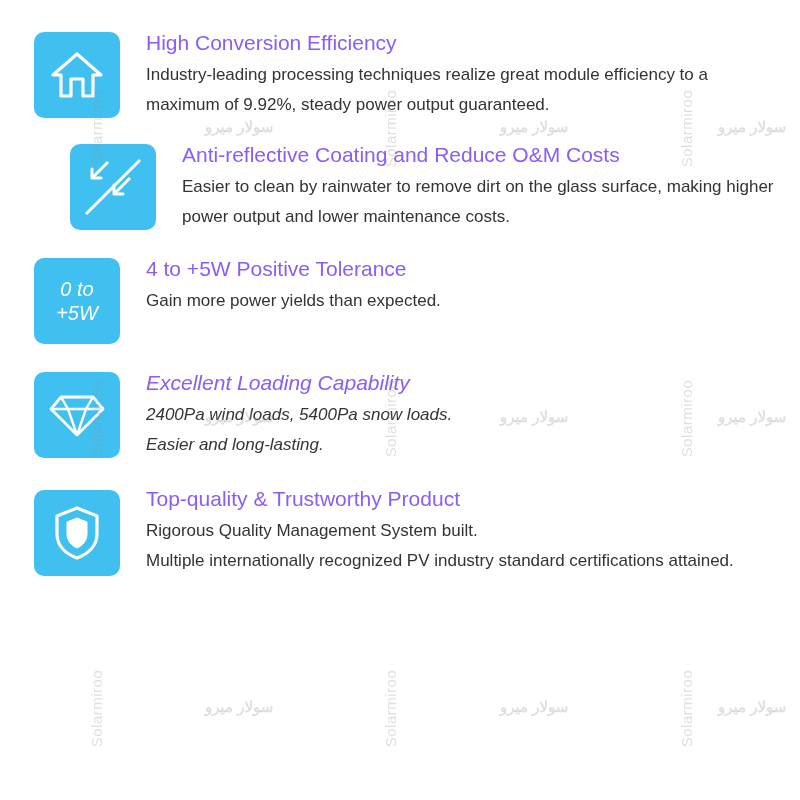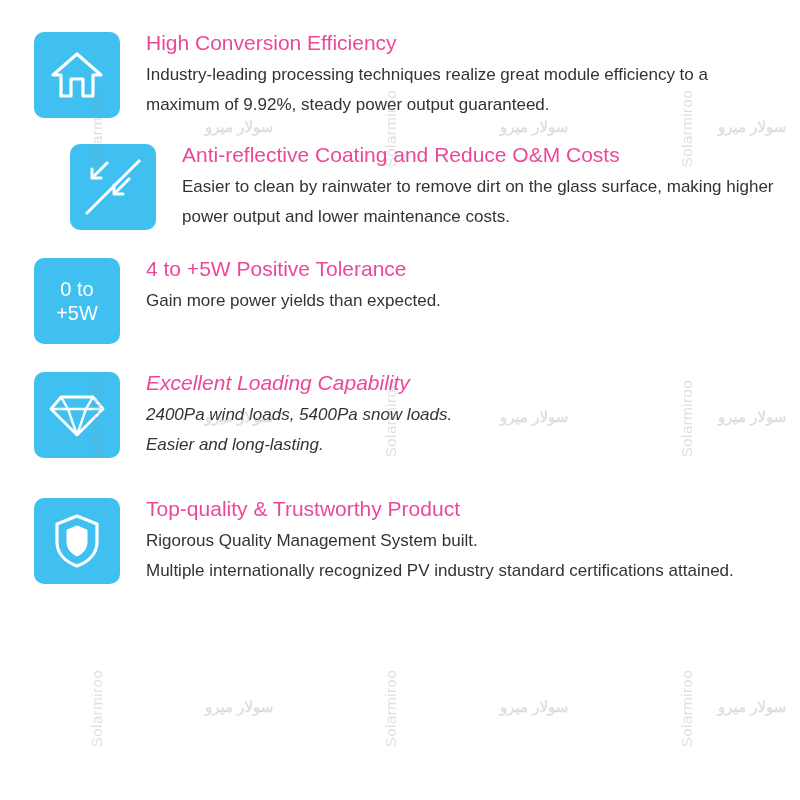--- a/index.html
+++ b/index.html
@@ -69,43 +69,44 @@
   }
   .feature .text {
     flex: 1 1 auto;
     padding-top: 0px;
   }
   .feature h3 {
     margin: 0 0 2px 0;
     font-weight: 400;
     font-size: 21px;
     line-height: 30px;
-    color: #ec4899;
+    color: #8b5cf6;
   }
   .feature p {
     margin: 0;
     font-size: 17px;
     line-height: 30px;
     color: #333333;
     max-width: 610px;
   }
 
   
   #row-1 { margin-top: 6px; }
   #row-2 { margin-top: 20px; margin-left: 36px; }
   #row-3 { margin-top: 22px; }
   #row-4 { margin-top: 24px; font-style: italic; }
-  #row-5 { margin-top: 34px; }
+  #row-5 { margin-top: 24px; align-items: flex-end; }
 
   .tol-text {
     color: #ffffff;
     font-size: 20px;
     line-height: 24px;
     text-align: center;
     font-family: "Liberation Sans", sans-serif;
+    font-style: italic;
   }
 
   svg { display: block; }
 </style>
 </head>
 <body>
 
 <div class="page">
 
   <div class="feature" id="row-1">

